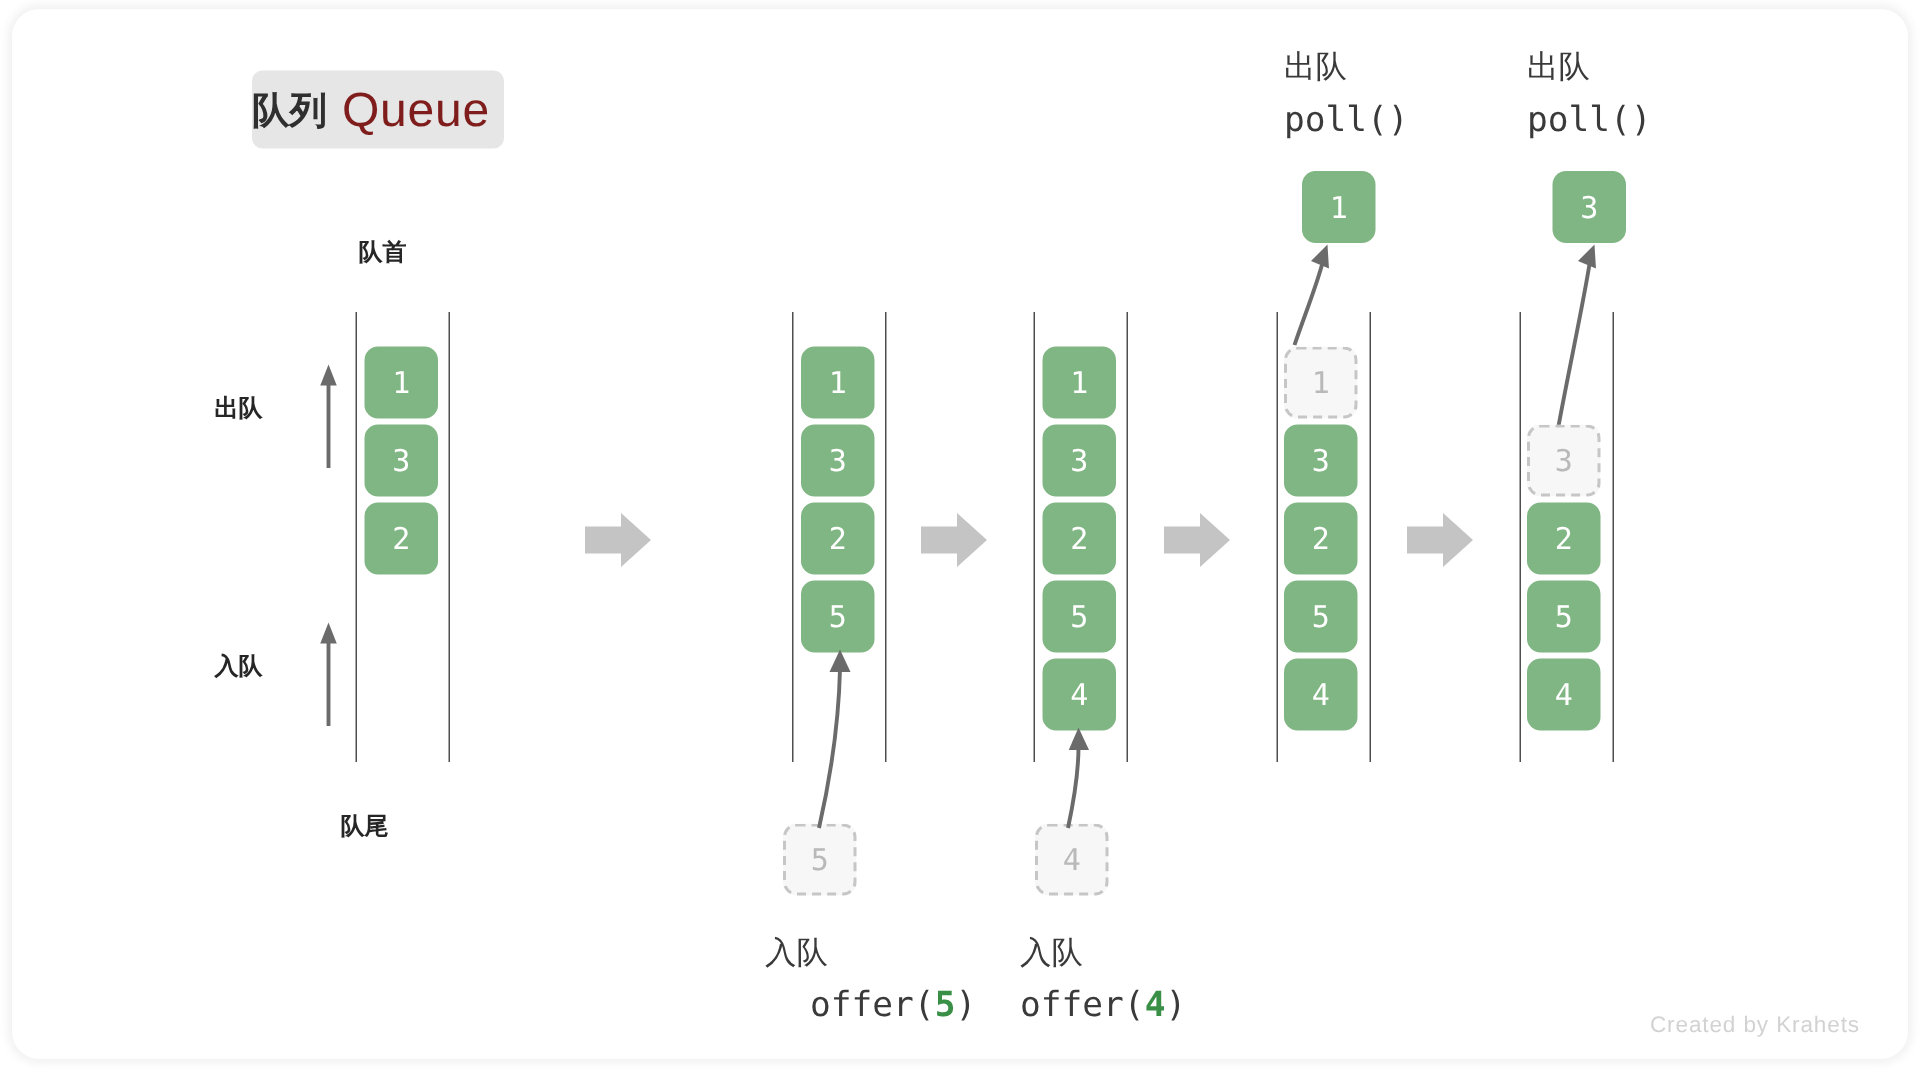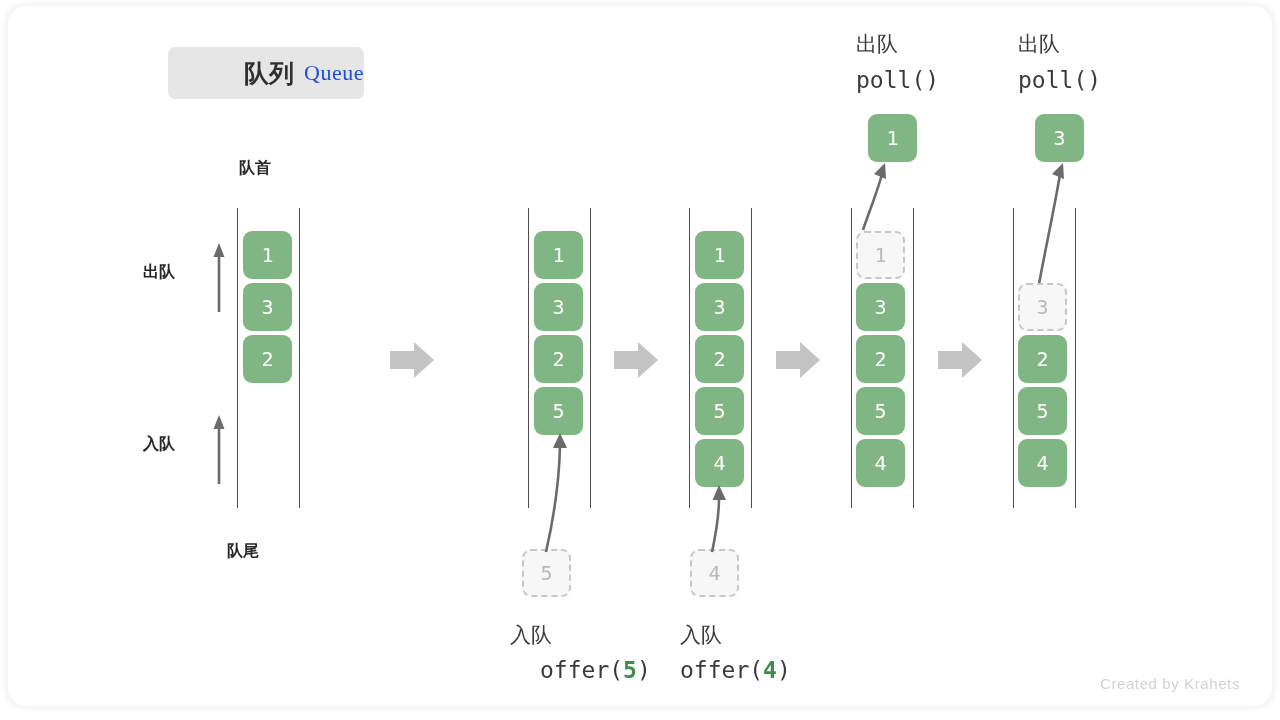--- a/index.html
+++ b/index.html
@@ -31,39 +31,39 @@
     left: 0; top: 0;
     width: 1280px;
     height: 720px;
   }
 
   
   #title-badge {
     position: absolute;
     left: 168px;
     top: 47px;
-    width: 196px;
+    width: 168px;
     height: 52px;
     background: #e6e6e6;
     border-radius: 7px;
     display: flex;
     align-items: center;
-    justify-content: flex-end;
+    justify-content: flex-start;
     gap: 10px;
   }
   #title-badge .cn {
     font-family: "Liberation Sans", "DejaVu Sans", sans-serif;
     font-weight: bold;
     font-size: 25px;
     color: #2f2f2f;
   }
   #title-badge .en {
-    font-family: Liberation Serif, serif;
-    font-size: 22px;
-    color: #1d4ed8;
+    font-family: Liberation Sans, sans-serif;
+    font-size: 32px;
+    color: #7f1d1d;
     letter-spacing: 0.5px;
   }
 
   
   .lbl {
     position: absolute;
     white-space: pre;
     color: #2f2f2f;
   }
   .cn-bold {

